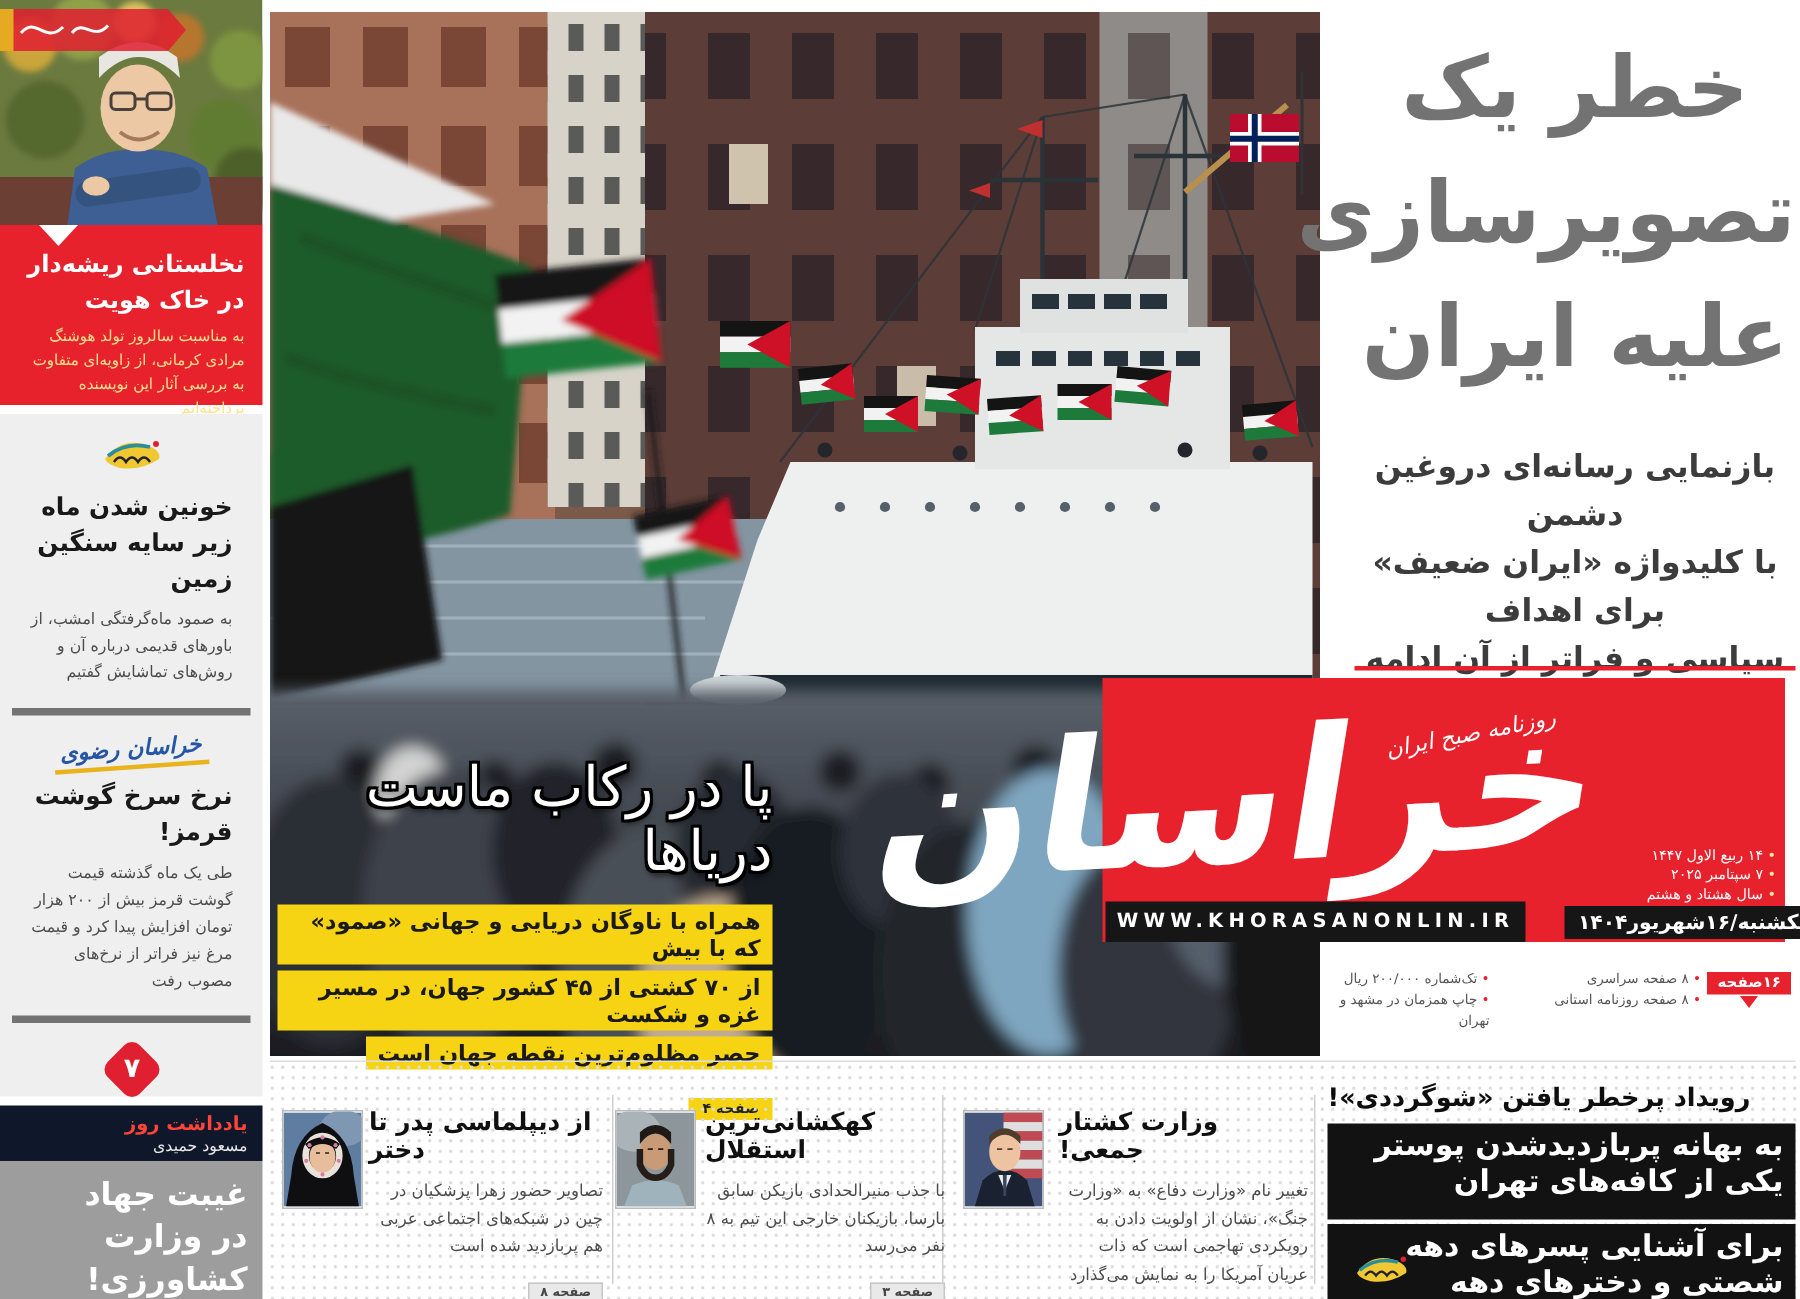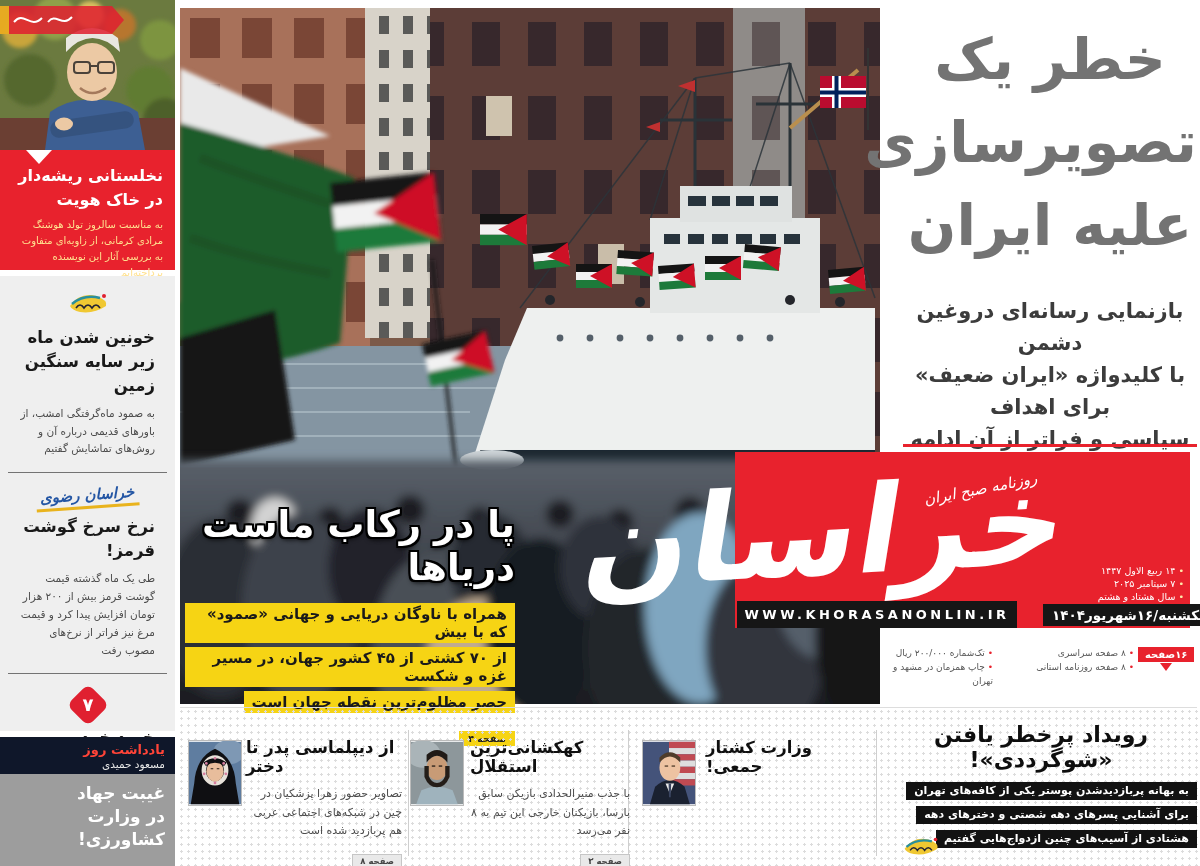--- a/index.html
+++ b/index.html
@@ -24,64 +24,64 @@
   .mh-info li::before{content:"• ";color:#ffe9a8;}
   .url-strip{background:#161616;color:#fff;font-size:13px;font-weight:bold;letter-spacing:3.5px;
              direction:ltr;text-align:center;line-height:27px;}
   .date-badge{background:#161616;color:#fff;font-size:13.5px;font-weight:bold;padding:3px 9px;white-space:nowrap;}
   .issue-info{list-style:none;margin:0;padding:0;font-size:9px;line-height:14px;color:#555;text-align:right;}
   .issue-info li::before{content:"• ";color:#e8222d;}
   .chip-red{display:inline-block;background:#e8222d;color:#fff;font-size:10px;font-weight:bold;padding:2px 7px;}
   .tri-red{width:0;height:0;border-left:6px solid transparent;border-right:6px solid transparent;border-top:8px solid #e8222d;}
 
   
-  .photo-head{font-size:37px;font-weight:700;color:#fff;text-align:right;letter-spacing:-1px;
+  .photo-head{font-size:37px;font-weight:400;color:#fff;text-align:right;letter-spacing:-1px;
      text-shadow:-2px 0 #000,2px 0 #000,0 -2px #000,0 2px #000,-2px -2px #000,2px 2px #000,-2px 2px #000,2px -2px #000,0 3px 4px rgba(0,0,0,.7);}
   .hl-wrap{text-align:right;}
   .hl-line{display:inline-block;background:#f6d414;color:#1a1a1a;font-size:15px;font-weight:bold;
            padding:2px 8px;margin-bottom:4px;}
   .chip-yellow{display:inline-block;background:#f6d414;color:#222;font-size:9.5px;font-weight:bold;padding:2px 9px;}
 
   
   .feature-box{background:#e8222d;color:#fff;padding:14px 12px 6px;}
   .feature-title{font-size:16px;font-weight:bold;line-height:1.5;text-align:right;}
   .feature-body{font-size:10px;line-height:1.6;color:#ffe18f;text-align:right;margin-top:5px;}
   .chip-white{display:inline-block;background:#fff;color:#e8222d;font-size:8.5px;font-weight:bold;padding:1px 7px;margin-top:5px;}
   .notch{width:0;height:0;border-left:13px solid transparent;border-right:13px solid transparent;border-top:14px solid #fff;}
   .panel{background:#efefef;}
-  .sec{border-bottom:1px solid #737373;margin:0 8px;padding:12px 4px 14px;}
+  .sec{border-bottom:5px solid #737373;margin:0 8px;padding:12px 4px 14px;}
   .sec:last-child{border-bottom:none;}
   .sec-title{font-weight:bold;color:#191919;font-size:16.5px;line-height:1.45;text-align:right;padding:0 8px;}
   .sec-body{color:#4c4c4c;font-size:10.5px;line-height:1.7;text-align:right;padding:7px 8px 0;}
   .logo-center{text-align:center;margin-bottom:6px;}
   .razavi-logo{font-size:15px;font-weight:bold;font-style:italic;color:#2456a4;display:inline-block;
                transform:rotate(-4deg);border-bottom:3px solid #e9b31d;padding:0 4px 2px;}
   .haft{display:inline-block;width:30px;height:30px;background:#e02030;border-radius:7px;transform:rotate(45deg);}
   .haft span{display:block;transform:rotate(-45deg);color:#fff;font-weight:bold;font-size:18px;line-height:30px;text-align:center;}
 
   .note-box{display:flex;flex-direction:column;}
   .note-head{background:#0f172a;padding:5px 10px 4px;}
   .note-kicker{color:#ff4438;font-size:13px;font-weight:bold;text-align:right;}
   .note-author{color:#e9e9e9;font-size:10.5px;text-align:right;margin-top:1px;}
   .note-main{background:#9d9d9d;flex:1;padding:8px 10px 6px;}
-  .note-title{color:#fff;font-size:17px;font-weight:900;line-height:1.35;text-align:right;}
+  .note-title{color:#fff;font-size:21px;font-weight:900;line-height:1.35;text-align:right;}
 
   
   .teaser{}
   .t-photo{position:absolute;top:2px;border:1px solid #bbb;background:#fff;}
   .t-title{font-size:16.5px;font-weight:900;color:#101010;text-align:left;}
   .t-body{font-size:11px;color:#4c4c4c;line-height:1.7;text-align:right;margin-top:9px;}
   .chip-gray{display:inline-block;background:#e9e9e9;border:1px solid #c6c6c6;color:#444;
              font-size:8.5px;font-weight:bold;padding:1px 7px;}
 
   
-  .sugar-title{font-size:22px;font-weight:900;color:#0e0e0e;text-align:center;letter-spacing:-.5px;}
+  .sugar-title{font-size:17px;font-weight:900;color:#0e0e0e;text-align:left;letter-spacing:-.5px;}
   .strip-wrap{text-align:right;margin-top:7px;}
-  .strip{display:inline-block;background:#121212;color:#fff;font-size:11px;font-weight:bold;
-         padding:2px 8px 3px;margin-bottom:3px;}
+  .strip{display:inline-block;background:#121212;color:#fff;font-size:20px;font-weight:bold;
+         padding:2px 8px 14px;margin-bottom:3px;}
 </style>
 </head>
 <body>
 
 <div id="page">
 
   <svg class="abs" style="left:180px;top:8px;" width="700" height="696" viewBox="0 0 700 696" xmlns="http://www.w3.org/2000/svg">
     <defs>
       <linearGradient id="crowdG" x1="0" y1="0" x2="0" y2="1">
         <stop offset="0" stop-color="#59606a"></stop>
@@ -400,20 +400,21 @@
       <path d="M8,72 L14,52 Q22,44 31,44 Q40,44 48,52 L54,72 Z" fill="#1a2130"></path>
       <polygon points="26,48 36,48 31,60" fill="#ececec"></polygon>
       <polygon points="29.5,48 32.5,48 32,64 30,64" fill="#3a4560"></polygon>
       <ellipse cx="31" cy="30" rx="12" ry="15" fill="#eec3a2"></ellipse>
       <path d="M19,24 Q31,10 43,24 L43,18 Q31,6 19,18 Z" fill="#4f3c2a"></path>
       <line x1="25" y1="28" x2="29" y2="28" stroke="#4f3c2a" stroke-width="1.5"></line>
       <line x1="33" y1="28" x2="37" y2="28" stroke="#4f3c2a" stroke-width="1.5"></line>
     </svg>
     <div style="padding-left:72px;">
       <div class="t-title">وزارت کشتار جمعی!</div>
+      <div class="t-body">تغییر نام «وزارت دفاع» به «وزارت جنگ»، نشان از اولویت دادن به رویکردی تهاجمی است که ذات عریان آمریکا را به نمایش می‌گذارد</div>
 
     </div>
   </div>
 
   <div class="abs teaser" style="left:404px;top:738px;width:226px;height:122px;">
     <svg class="t-photo" style="left:6px;" width="52" height="64" viewBox="0 0 60 72" xmlns="http://www.w3.org/2000/svg">
       <rect width="60" height="72" fill="#8d979b"></rect>
       <ellipse cx="14" cy="14" rx="20" ry="16" fill="#aab4b8"></ellipse>
       <path d="M6,72 L12,56 Q30,48 48,56 L54,72 Z" fill="#9fb3bd"></path>
       <ellipse cx="30" cy="30" rx="12" ry="14" fill="#c89b76"></ellipse>

